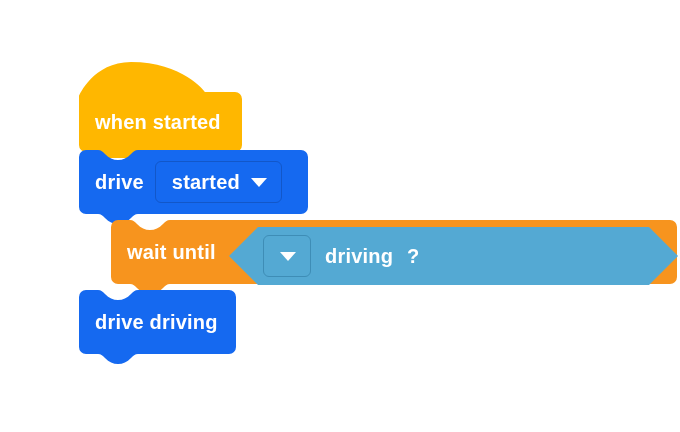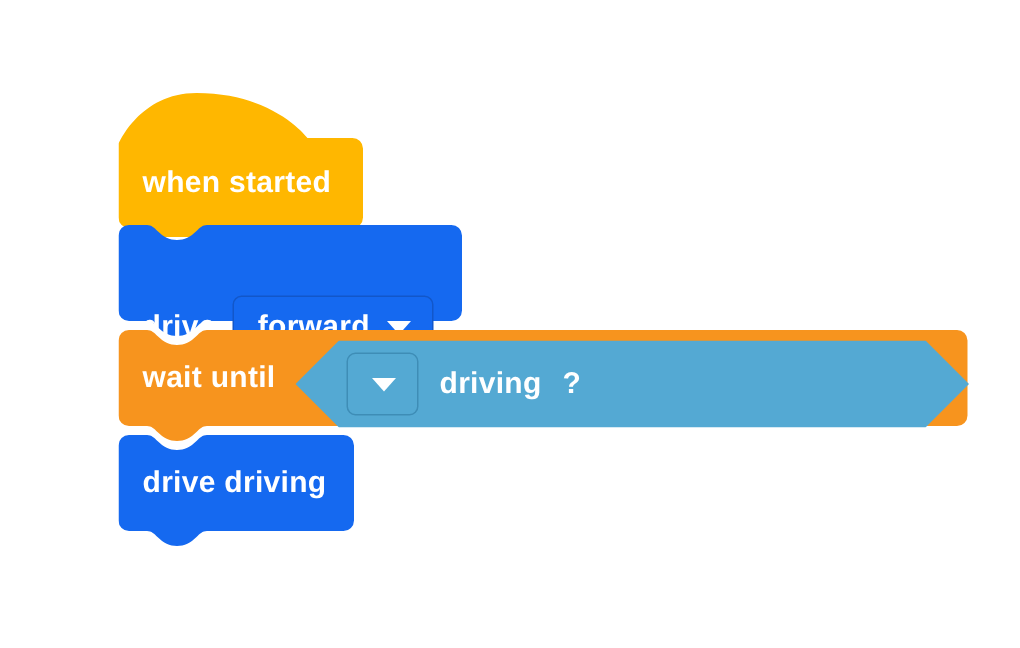--- a/index.html
+++ b/index.html
@@ -72,21 +72,21 @@
     display: flex;
     align-items: center;
     gap: 11px;
     padding-left: 16px;
     box-sizing: border-box;
   }
 
   
   .blk-drive { width: 229px; height: 72px; }
   
-  .blk-wait  { width: 566px; height: 72px; }
+  .blk-wait  { width: 566px; height: 72px; margin-left: 32px; }
   
   .blk-stop  { width: 157px; height: 72px; }
 
   
   .dropdown {
     display: inline-flex;
     align-items: center;
     gap: 11px;
     height: 42px;
     padding: 0 14px 0 16px;
@@ -183,24 +183,24 @@
                  A7,7 0 0 1 222,64
                  L59,64
                  C56,64 54,66 52,68
                  C48,72 44,74 39,74
                  C34,74 30,72 26,68
                  C24,66 22,64 19,64
                  L7,64
                  A7,7 0 0 1 0,57
                  Z" fill="#1569f0"></path>
       </svg>
-      <div class="cmd-content" style="width:229px;margin-top:36px;">
+      <div class="cmd-content" style="width:229px;">
         <span class="blk-label">drive</span>
         <span class="dropdown dd-blue">
-          <span class="blk-label">forward</span>
+          <span class="blk-label">started</span>
           <span class="caret"></span>
         </span>
       </div>
     </div>
 
     <div class="cmd blk-wait" style="position:absolute; left:0; top:158px;">
       <svg class="cmd-shape" width="573" height="80" viewBox="0 0 573 80">
         <path d="M0,7
                  A7,7 0 0 1 7,0
                  L19,0

